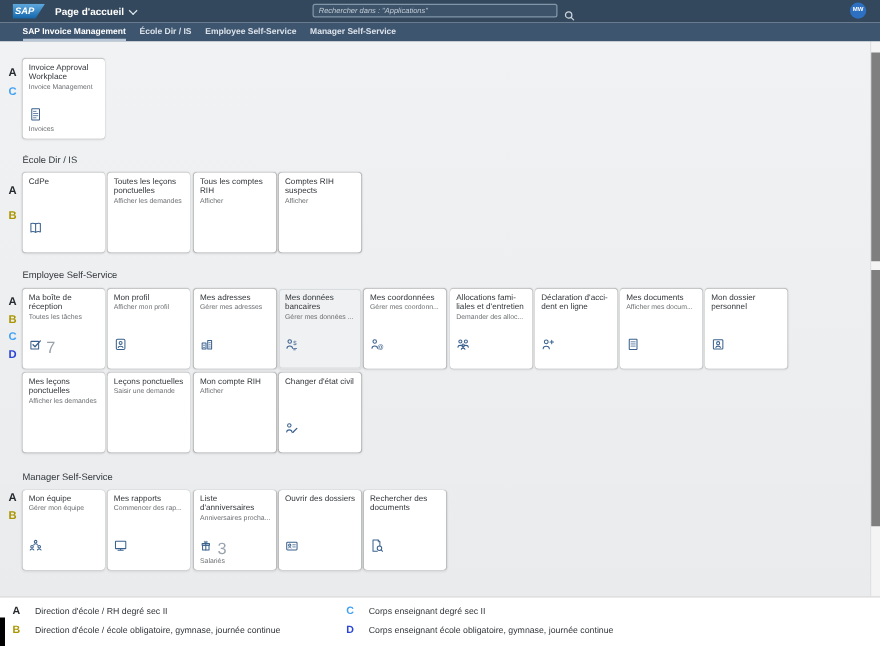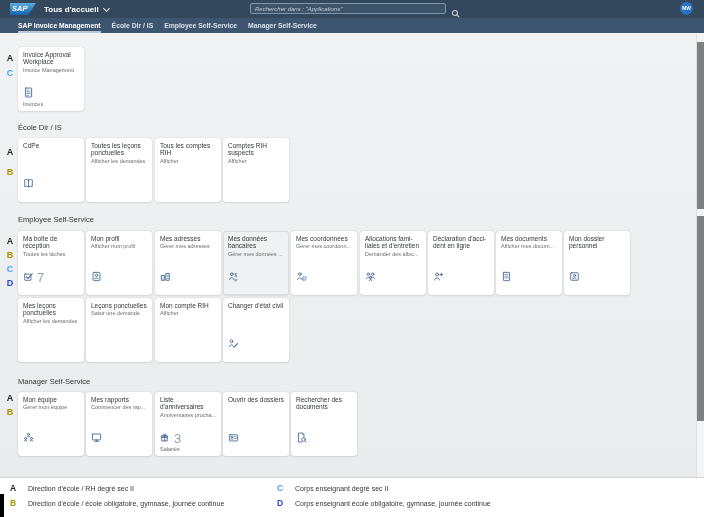--- a/index.html
+++ b/index.html
@@ -58,21 +58,21 @@
   .edge-artifact{position:absolute;left:0;top:494px;width:4px;height:23px;background:#000;}
 </style>
 </head>
 <body>
 
 <div class="stage">
 
   <div class="shell">
     <div class="sap-logo">SAP</div>
     <div class="home-title">
-      <span>Tous d'accueil</span>
+      <span>Page d'accueil</span>
       <span class="chev"></span>
     </div>
     <input class="search" placeholder="Rechercher dans : &quot;Applications&quot;" style="">
     <span class="search-ic">
       <svg width="9" height="9" viewBox="0 0 16 16" fill="none" stroke="#cdd6de" stroke-width="1.8" stroke-linecap="round">
         <circle cx="7" cy="7" r="4.5"></circle>
           <path d="M10.5 10.5L14 14"></path>
       </svg>
     </span>
     <div class="avatar">MW</div>

